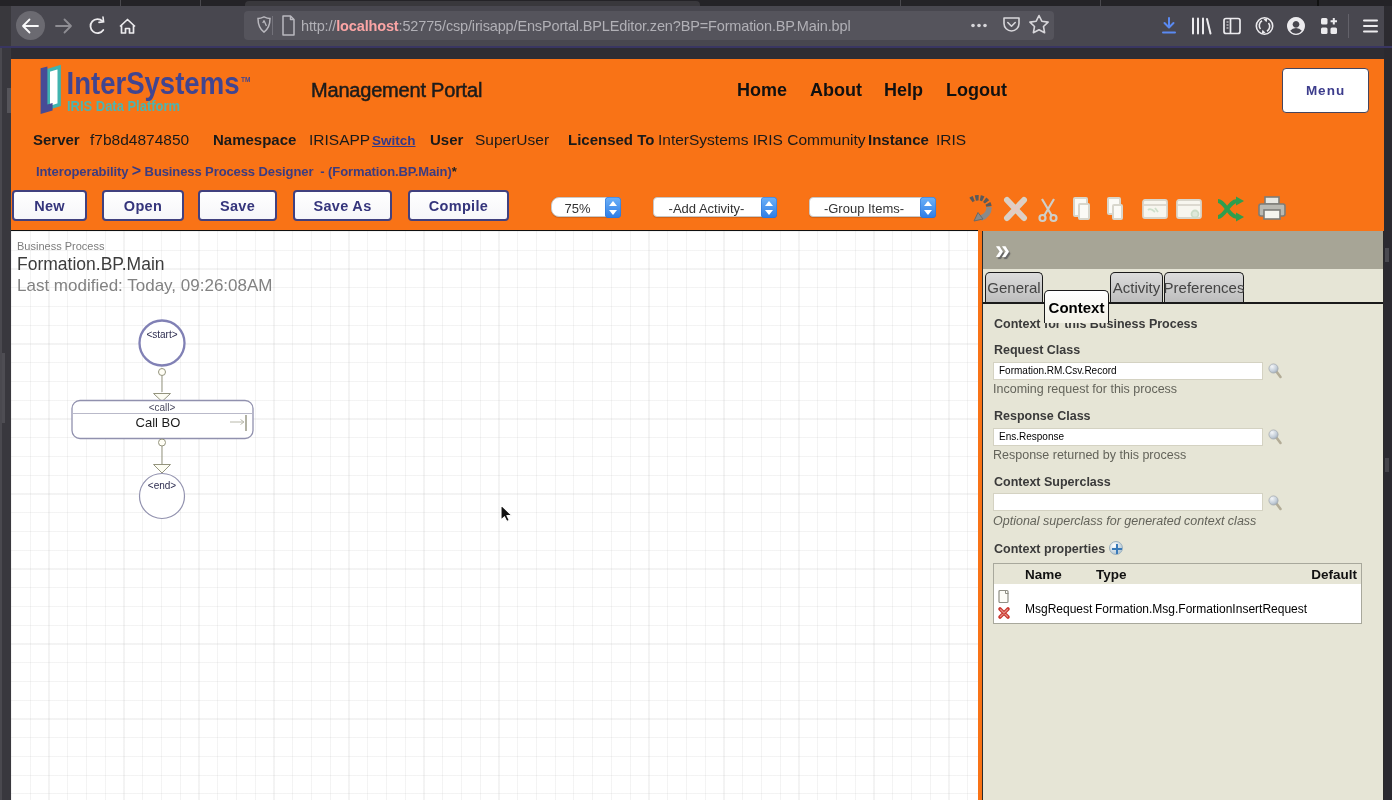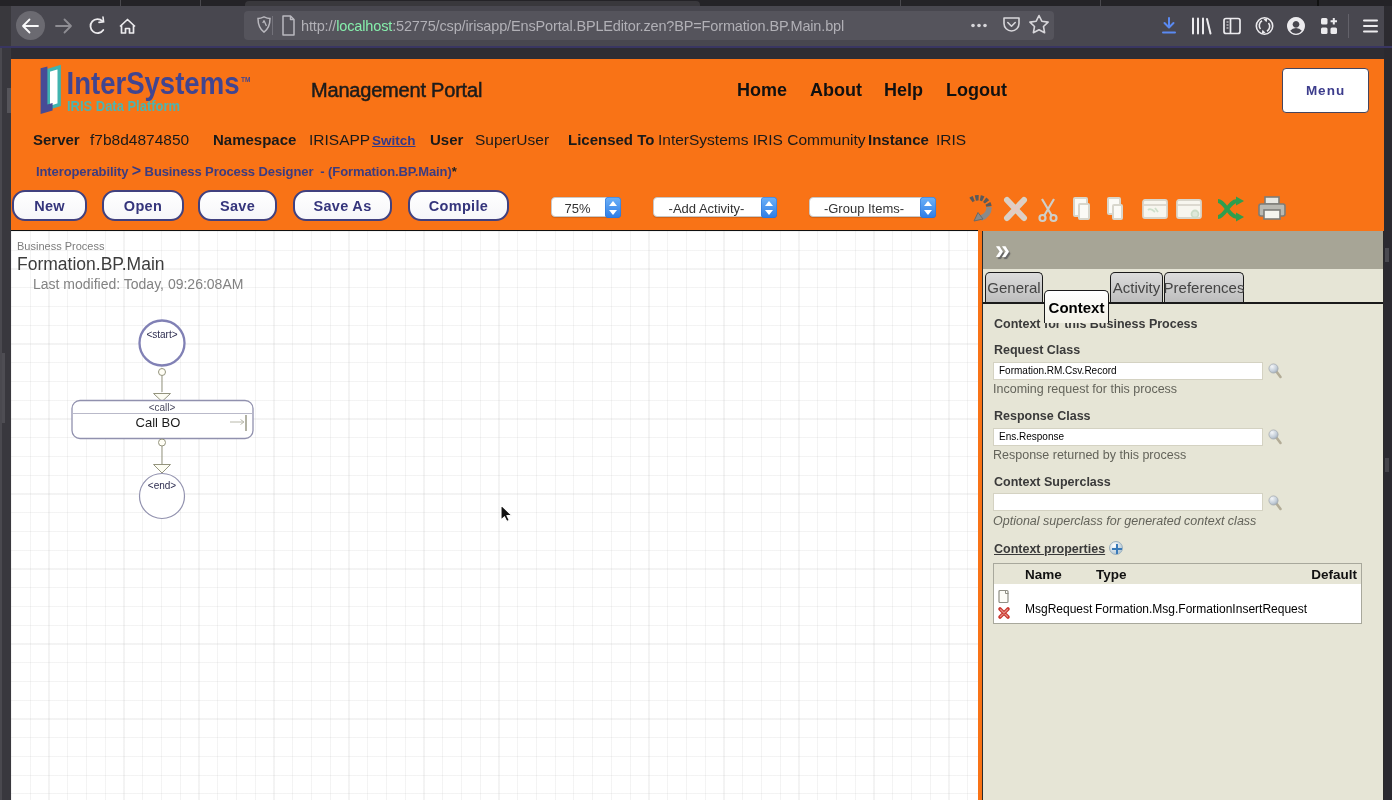--- a/index.html
+++ b/index.html
@@ -10,53 +10,53 @@
   
   #topblack { left:0; top:0; width:1392px; height:6px; background:#242327; }
   #toolbar { left:0; top:6px; width:1392px; height:40px; background:#48474f; }
   #toolbar .sideL { position:absolute; left:0; top:0; width:11px; height:40px; background:#39383d; }
   #toolbar .sideR { position:absolute; left:1384px; top:0; width:8px; height:40px; background:#2c2b30; }
   #navline { left:0; top:46px; width:1392px; height:2px; background:#393662; }
   #backbtn { left:16px; top:5px; width:29px; height:29px; border-radius:50%; background:#6b6a71; }
   #urlbar { left:244px; top:11px; width:810px; height:29px; background:#55545c; border-radius:4px; color:#b1b0b6; font-size:14.5px; letter-spacing:-0.15px; }
   
   #urltext { position:absolute; left:57px; top:7px; white-space:nowrap; }
-  #urltext b { color:#86efac; font-weight:normal; }
+  #urltext b { color:#fca5a5; font-weight:bold; }
   .rdivider { position:absolute; left:1348px; top:8px; width:1px; height:24px; background:#63626a; }
 
   
   #page { left:11px; top:59px; width:1373px; height:752px; background:#f97316; }
   
   #logo { left:29px; top:4px; }
   #mgmt { left:300px; top:20px; font-size:20px; color:#1c1c1c; font-weight:normal; letter-spacing:-0.2px; -webkit-text-stroke:0.5px #1c1c1c; }
   .navlink { position:absolute; top:21px; font-weight:bold; font-size:18px; color:#111; }
   #menubtn { left:1271px; top:9px; width:87px; height:45px; border:1.5px solid #45455e; border-radius:4px; background:#fff; color:#3c3c8c; font-weight:bold; font-size:13.5px; display:flex; align-items:center; justify-content:center; letter-spacing:1px; }
   #serverrow { left:0; top:72px; width:1000px; height:20px; font-size:15.5px; color:#1a1a1a; }
   #serverrow span { position:absolute; top:0; white-space:nowrap; }
   #serverrow .sb { font-weight:bold; font-size:15px; }
   #switch { top:2px !important; color:#333a8a; font-weight:bold; font-size:13.5px; text-decoration:underline; }
   #crumb { left:25px; top:103px; font-size:13px; font-weight:bold; color:#3c3c80; letter-spacing:-0.1px; }
 
   
-  .tbtn { position:absolute; top:131px; height:31px; border:2px solid #41417f; border-radius:13px; background:linear-gradient(#ffffff,#f6f6f9); color:#35357c; font-weight:bold; font-size:14.5px; display:flex; align-items:center; justify-content:center; letter-spacing:0.3px; }
+  .tbtn { position:absolute; top:131px; height:31px; border:2px solid #41417f; border-radius:4px; background:linear-gradient(#ffffff,#f6f6f9); color:#35357c; font-weight:bold; font-size:14.5px; display:flex; align-items:center; justify-content:center; letter-spacing:0.3px; }
   .msel { position:absolute; top:138px; height:20px; background:#fff; border:1px solid #c8c8c8; border-radius:4px; box-shadow:0 0.5px 1px rgba(0,0,0,0.15); font-size:13px; color:#333; }
   .msel .txt { position:absolute; top:0; left:0; right:16px; height:20px; display:flex; align-items:center; justify-content:center; }
   .msel .step { position:absolute; right:-1px; top:-1px; width:16px; height:21px; background:linear-gradient(#6db1f8,#2e7de5); border-radius:4px; box-shadow:inset 0 0 0 0.5px #2a72d4; }
   .msel .step:before { content:""; position:absolute; left:4px; top:3.5px; border-left:4px solid transparent; border-right:4px solid transparent; border-bottom:5px solid #fff; }
   .msel .step:after { content:""; position:absolute; left:4px; bottom:3.5px; border-left:4px solid transparent; border-right:4px solid transparent; border-top:5px solid #fff; }
 
   
   #canvas { left:0px; top:171px; width:967px; height:581px; border-top:1px solid #111;
      background-image:
        repeating-linear-gradient(to right, rgba(165,165,165,0.13) 0 1px, transparent 1px 18.75px),
        repeating-linear-gradient(to bottom, rgba(165,165,165,0.13) 0 1px, transparent 1px 18.75px);
      background-color:#fff; }
   #bptitle1 { left:6px; top:9px; font-size:11px; color:#7c7c7c; }
   #bptitle2 { left:6px; top:23px; font-size:17.5px; color:#3c3c3c; }
-  #bptitle3 { left:6px; top:45px; font-size:14px; color:#828282;margin-left:16px; }
+  #bptitle3 { left:6px; top:45px; font-size:17px; color:#828282; }
 
   
   #panel { left:971px; top:172px; width:402px; height:580px; background:#e6e5d6; border-left:1px solid #2a2a2a; border-right:1px solid #2a2a2a; }
   #panelhead { left:0; top:0; width:400px; height:38px; background:#a7a596; }
   #chev { left:12px; top:4px; color:#fff; font-size:27px; font-weight:bold; text-shadow:1.5px 1.5px 1px #666; }
   .tab { position:absolute; top:41px; height:30px; border:1.5px solid #1a1a1a; border-bottom:none; border-radius:5px 5px 0 0; font-size:15px; color:#444; display:flex; align-items:center; justify-content:center; background:linear-gradient(#dcdcdc,#bdbdbd); }
   #tabline { left:0; top:71px; width:400px; height:1.5px; background:#1a1a1a; }
   .plabel { position:absolute; font-size:12.5px; font-weight:bold; color:#3a3a3a; }
   .pcaption { position:absolute; font-size:12.5px; color:#63635a; }
   .pinput { position:absolute; left:10px; width:270px; height:18px; background:#fff; border:1px solid #d4d2c2; font-size:10px; color:#000; padding-left:5px; line-height:15px; }
@@ -207,21 +207,21 @@
       <span style="left:925px;">IRIS</span>
     </div>
     <div class="abs" id="crumb">Interoperability <span style="font-size:16px">&gt;</span> Business Process Designer&nbsp; - (Formation.BP.Main)<span style="color:#222">*</span></div>
 
     <div class="abs tbtn" style="left:1px;  width:75px;">New</div>
     <div class="abs tbtn" style="left:91px; width:82px;">Open</div>
     <div class="abs tbtn" style="left:187px;width:79px;">Save</div>
     <div class="abs tbtn" style="left:282px;width:99px;">Save As</div>
     <div class="abs tbtn" style="left:397px;width:101px;">Compile</div>
 
-    <div class="abs msel" style="left:540px;width:70px;">
+    <div class="abs msel" style="left:540px;width:70px;border-radius:8px;">
       <div class="txt" style="right:17px">75%</div>
       <div class="step"></div>
     </div>
     <div class="abs msel" style="left:642px;width:124px;">
       <div class="txt" style="right:17px">-Add Activity-</div>
       <div class="step"></div>
     </div>
     <div class="abs msel" style="left:798px;width:127px;">
       <div class="txt" style="right:17px">-Group Items-</div>
       <div class="step"></div>
@@ -360,21 +360,21 @@
             <radialGradient id="gball3" cx="0.35" cy="0.3" r="0.9">
               <stop offset="0" stop-color="#f4f6f8"></stop>
               <stop offset="0.55" stop-color="#c3cdd8"></stop>
               <stop offset="1" stop-color="#8d99a6"></stop>
             </radialGradient>
           </defs>
           <line x1="9" y1="8" x2="13.5" y2="14" stroke="#b3ac97" stroke-width="2.6" stroke-linecap="round"></line>
           <circle cx="6.5" cy="5.5" r="4.6" fill="url(#gball3)" stroke="#a2a8ae" stroke-width="0.7"></circle>
         </svg></div>
       <div class="abs pcaption" style="left:10px; top:283px;font-style:italic;">Optional superclass for generated context class</div>
-      <div class="abs plabel" style="left:11px; top:311px;text-decoration:underline;">Context properties</div>
+      <div class="abs plabel" style="left:11px; top:311px;">Context properties</div>
       <div class="abs plusbtn"></div>
       <div class="abs" id="ptable">
         <div class="abs" style="left:0; top:0; width:367px; height:20px; background:#e6e5d6;"></div>
         <div class="abs" style="left:31px; top:3px;  font-weight:bold; font-size:13.5px; color:#111;">Name</div>
         <div class="abs" style="left:102px;top:3px;  font-weight:bold; font-size:13.5px; color:#111;">Type</div>
         <div class="abs" style="right:4px; top:3px;  font-weight:bold; font-size:13.5px; color:#111;">Default</div>
         <div class="abs" style="left:31px; top:38px; font-size:12px; color:#000;">MsgRequest</div>
         <div class="abs" style="left:101px;top:38px; font-size:12px; color:#000;">Formation.Msg.FormationInsertRequest</div>
         <div class="abs rowico1"><svg width="12" height="15">
             <rect x="1" y="1.5" width="9" height="12" rx="1" fill="#fdfdf8" stroke="#8f8f85" stroke-width="1.2"></rect>

